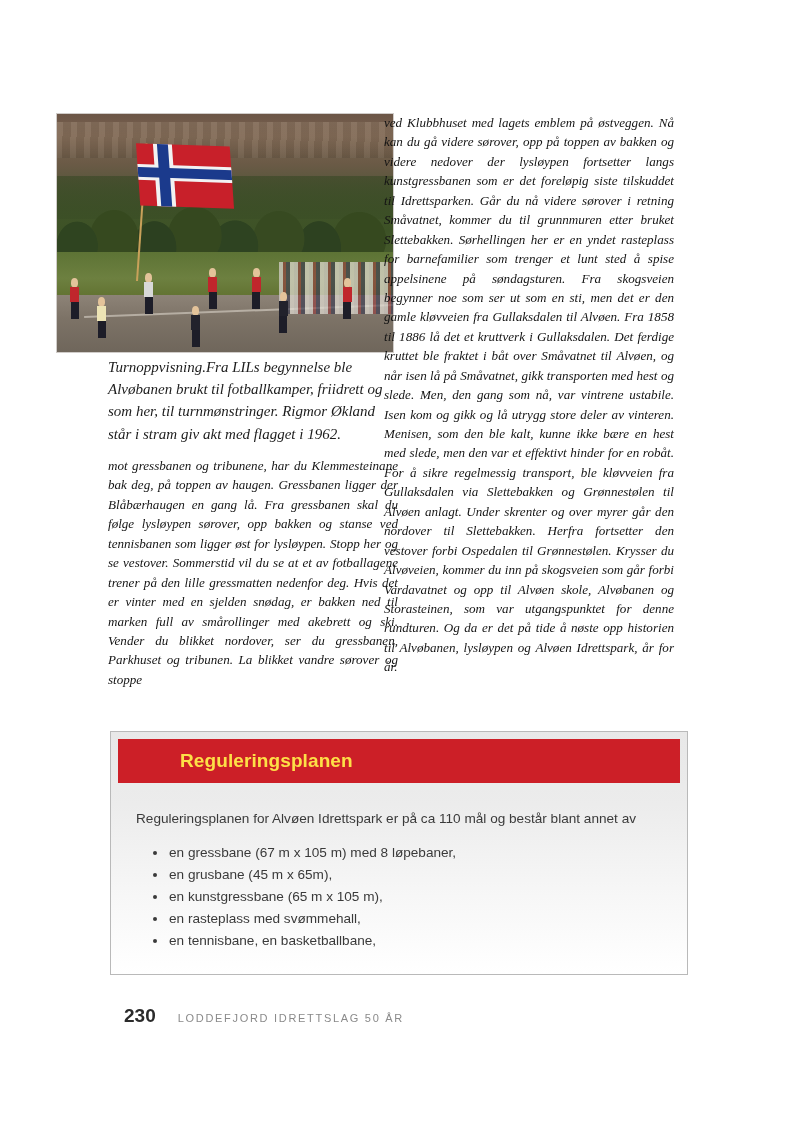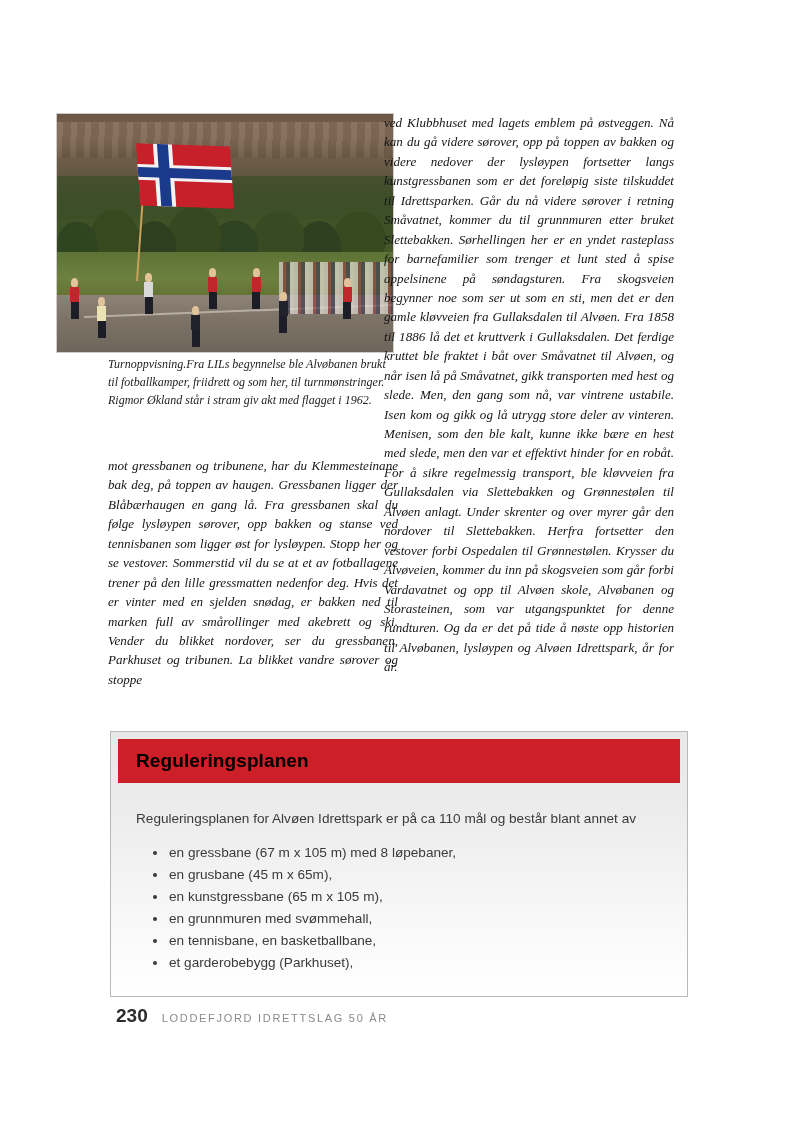--- a/index.html
+++ b/index.html
@@ -147,21 +147,21 @@
   }
 
   
   .caption {
     position: absolute;
     left: 108px;
     top: 356px;
     width: 290px;
     font-family: "Liberation Serif", serif;
     font-style: italic;
-    font-size: 12px;
+    font-size: 15px;
     line-height: 1.48;
     color: #1c1c1c;
   }
 
   
   .col {
     position: absolute;
     width: 290px;
     font-family: "Liberation Serif", serif;
     font-style: italic;
@@ -188,24 +188,25 @@
   }
   .infobox-header {
     background: #cc1f27;
     height: 44px;
     display: flex;
     align-items: center;
     padding: 0 18px;
     box-sizing: border-box;
   }
   .infobox-title {
-    color: #000000;
+    color: #fde047;
     font-size: 19px;
     font-weight: bold;
     letter-spacing: .1px;
+    margin-left: 44px;
   }
   .infobox-body {
     padding: 26px 18px 0 18px;
     color: #3b3b3b;
   }
   .infobox-intro {
     font-size: 13.6px;
     line-height: 1.4;
     margin: 0 0 14px 0;
     color: #3a3a3a;
@@ -228,25 +229,25 @@
     left: 17px;
     top: 9px;
     width: 4px; height: 4px;
     border-radius: 50%;
     background: #3a3a3a;
   }
 
   
   .footer {
     position: absolute;
-    left: 116px;
+    left: 124px;
     top: 1005px;
     display: flex;
     align-items: baseline;
-    gap: 14px;
+    gap: 22px;
   }
   .footer-page {
     font-family: "Liberation Sans", sans-serif;
     font-size: 19px;
     font-weight: bold;
     color: #2b2b2b;
   }
   .footer-title {
     font-family: "Liberation Sans", sans-serif;
     font-size: 11px;
@@ -324,23 +325,22 @@
   <div class="infobox">
     <div class="infobox-header">
       <span class="infobox-title">Reguleringsplanen</span>
     </div>
     <div class="infobox-body">
       <p class="infobox-intro">Reguleringsplanen for Alvøen Idrettspark er på ca 110 mål og består blant annet av</p>
       <ul class="infobox-list">
         <li>en gressbane (67 m x 105 m) med 8 løpebaner,</li>
         <li>en grusbane (45 m x 65m),</li>
         <li>en kunstgressbane (65 m x 105 m),</li>
-        <li>en grunnmuren med svømmehall,</li>
+        <li>en rasteplass med svømmehall,</li>
         <li>en tennisbane, en basketballbane,</li>
-        <li>et garderobebygg (Parkhuset),</li>
       </ul>
     </div>
   </div>
 
   <div class="footer">
     <span class="footer-page">230</span>
     <span class="footer-title">LODDEFJORD IDRETTSLAG 50 ÅR</span>
   </div>
 
 </div>

